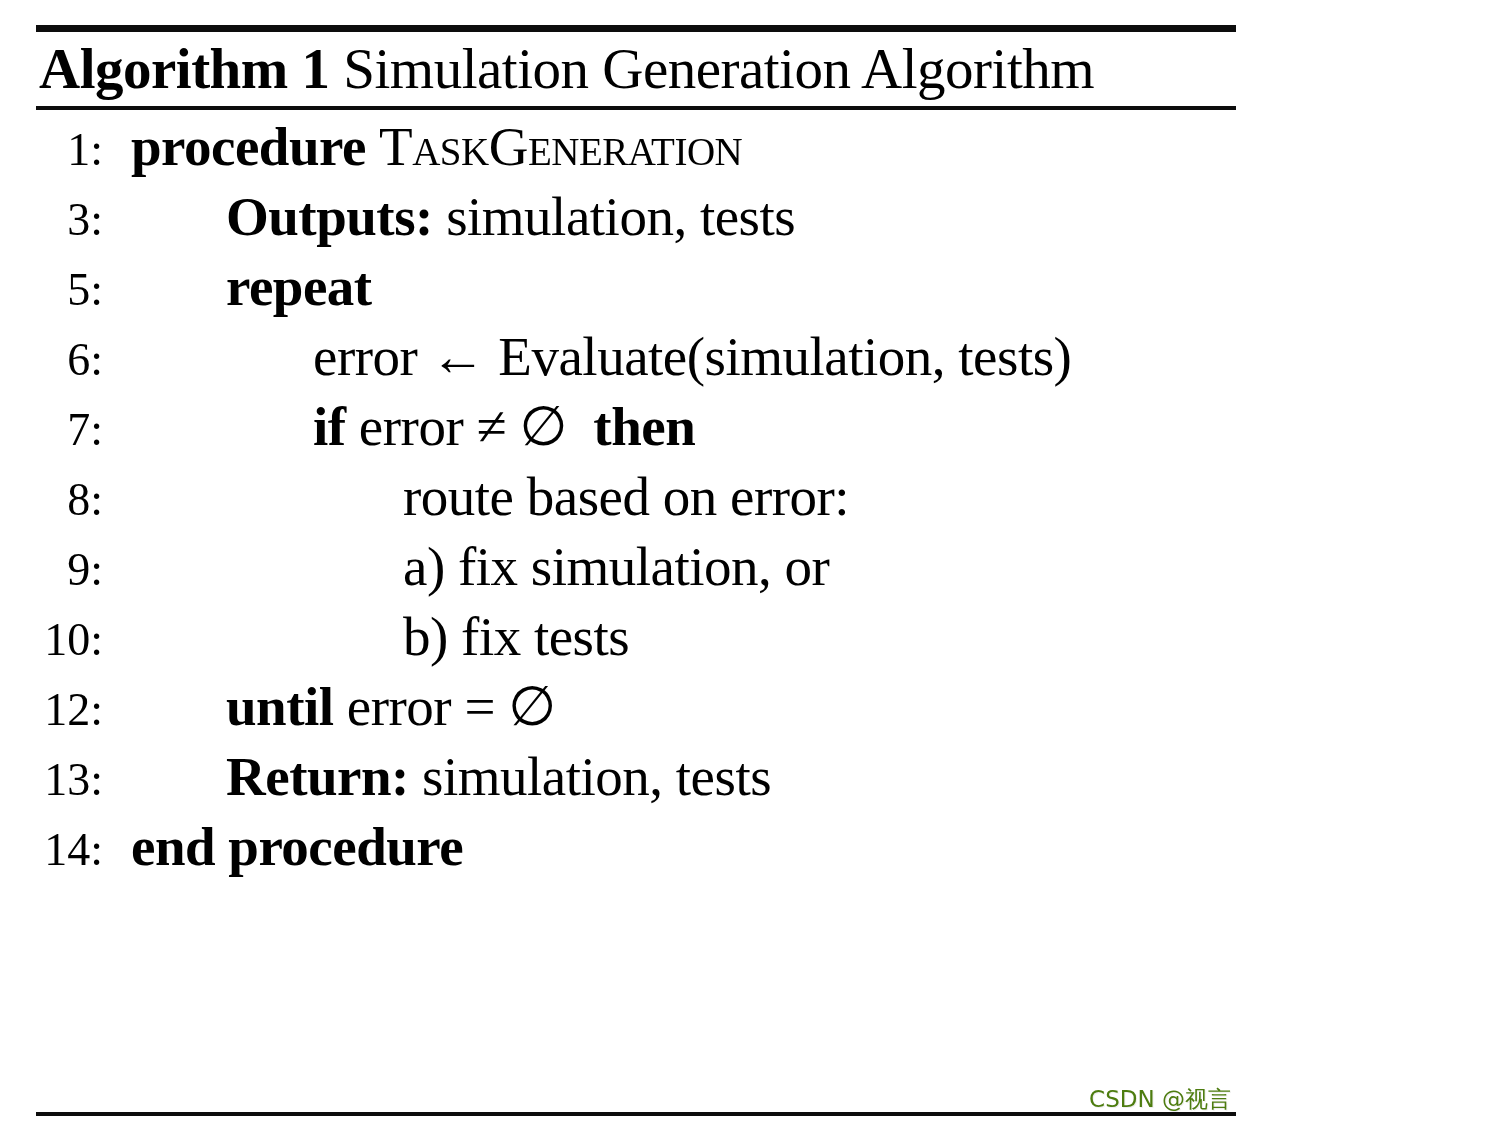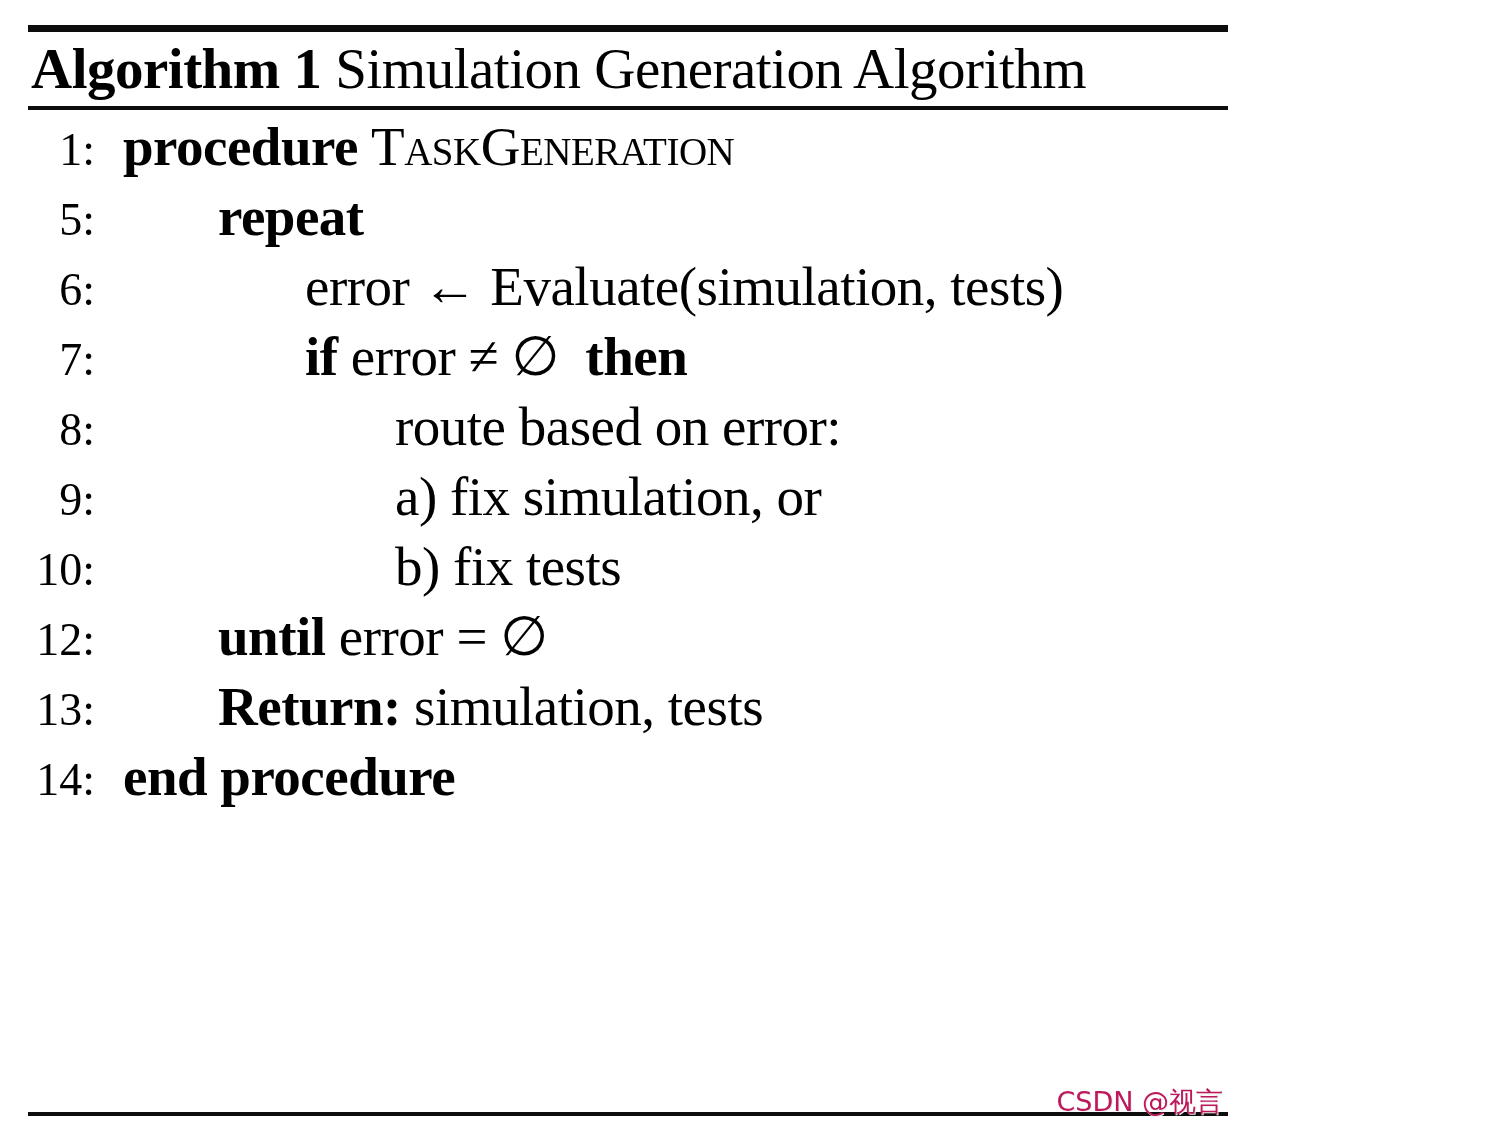--- a/index.html
+++ b/index.html
@@ -8,20 +8,21 @@
     background: #ffffff;
   }
   .page {
     position: relative;
     width: 1228px;
     height: 1132px;
     background: #ffffff;
     color: #000000;
     font-family: "Liberation Serif", "DejaVu Serif", serif;
     overflow: hidden;
+    margin-left: 8px;
   }
   .rule {
     position: absolute;
     left: 28px;
     width: 1445px;
     background: #0d0d0d;
   }
   .rule-top    { top: 25px;  height: 7px; }
   .rule-mid    { top: 106px; height: 4px; }
   .rule-bottom { top: 1112px; height: 4px; }
@@ -65,42 +66,43 @@
 
   .b  { font-weight: 700; }
   .sc { font-variant: small-caps; }
 
   .watermark {
     position: absolute;
     right: 5px;
     top: 1084px;
     z-index: 2;
     font-family: "DejaVu Sans", "Liberation Sans", sans-serif;
-    font-size: 27px;
-    color: #be185d;
+    font-size: 23px;
+    color: #4d7c0f;
     text-shadow: 1px 1px 0 #efefef;
     white-space: pre;
   }
 </style>
 </head>
 <body>
 
 <div class="page">
 
   <div class="rule rule-top"></div>
 
   <div class="caption"><span class="b">Algorithm 1</span><span> Simulation Generation Algorithm</span></div>
 
   <div class="rule rule-mid"></div>
 
   <div class="algo-body">
 
     <div class="line"><span class="num">1:</span><span class="txt i0"><span class="b">procedure </span><span class="sc">TaskGeneration</span></span></div>
 
 
+    <div class="line"><span class="num">3:</span><span class="txt i1"><span class="b">Outputs:</span><span> simulation, tests</span></span></div>
 
 
     <div class="line"><span class="num">5:</span><span class="txt i1"><span class="b">repeat</span></span></div>
 
     <div class="line"><span class="num">6:</span><span class="txt i2"><span>error ← Evaluate(simulation, tests)</span></span></div>
 
     <div class="line"><span class="num">7:</span><span class="txt i2"><span class="b">if</span><span> error ≠ ∅  </span><span class="b">then</span></span></div>
 
     <div class="line"><span class="num">8:</span><span class="txt i3"><span>route based on error:</span></span></div>
 

